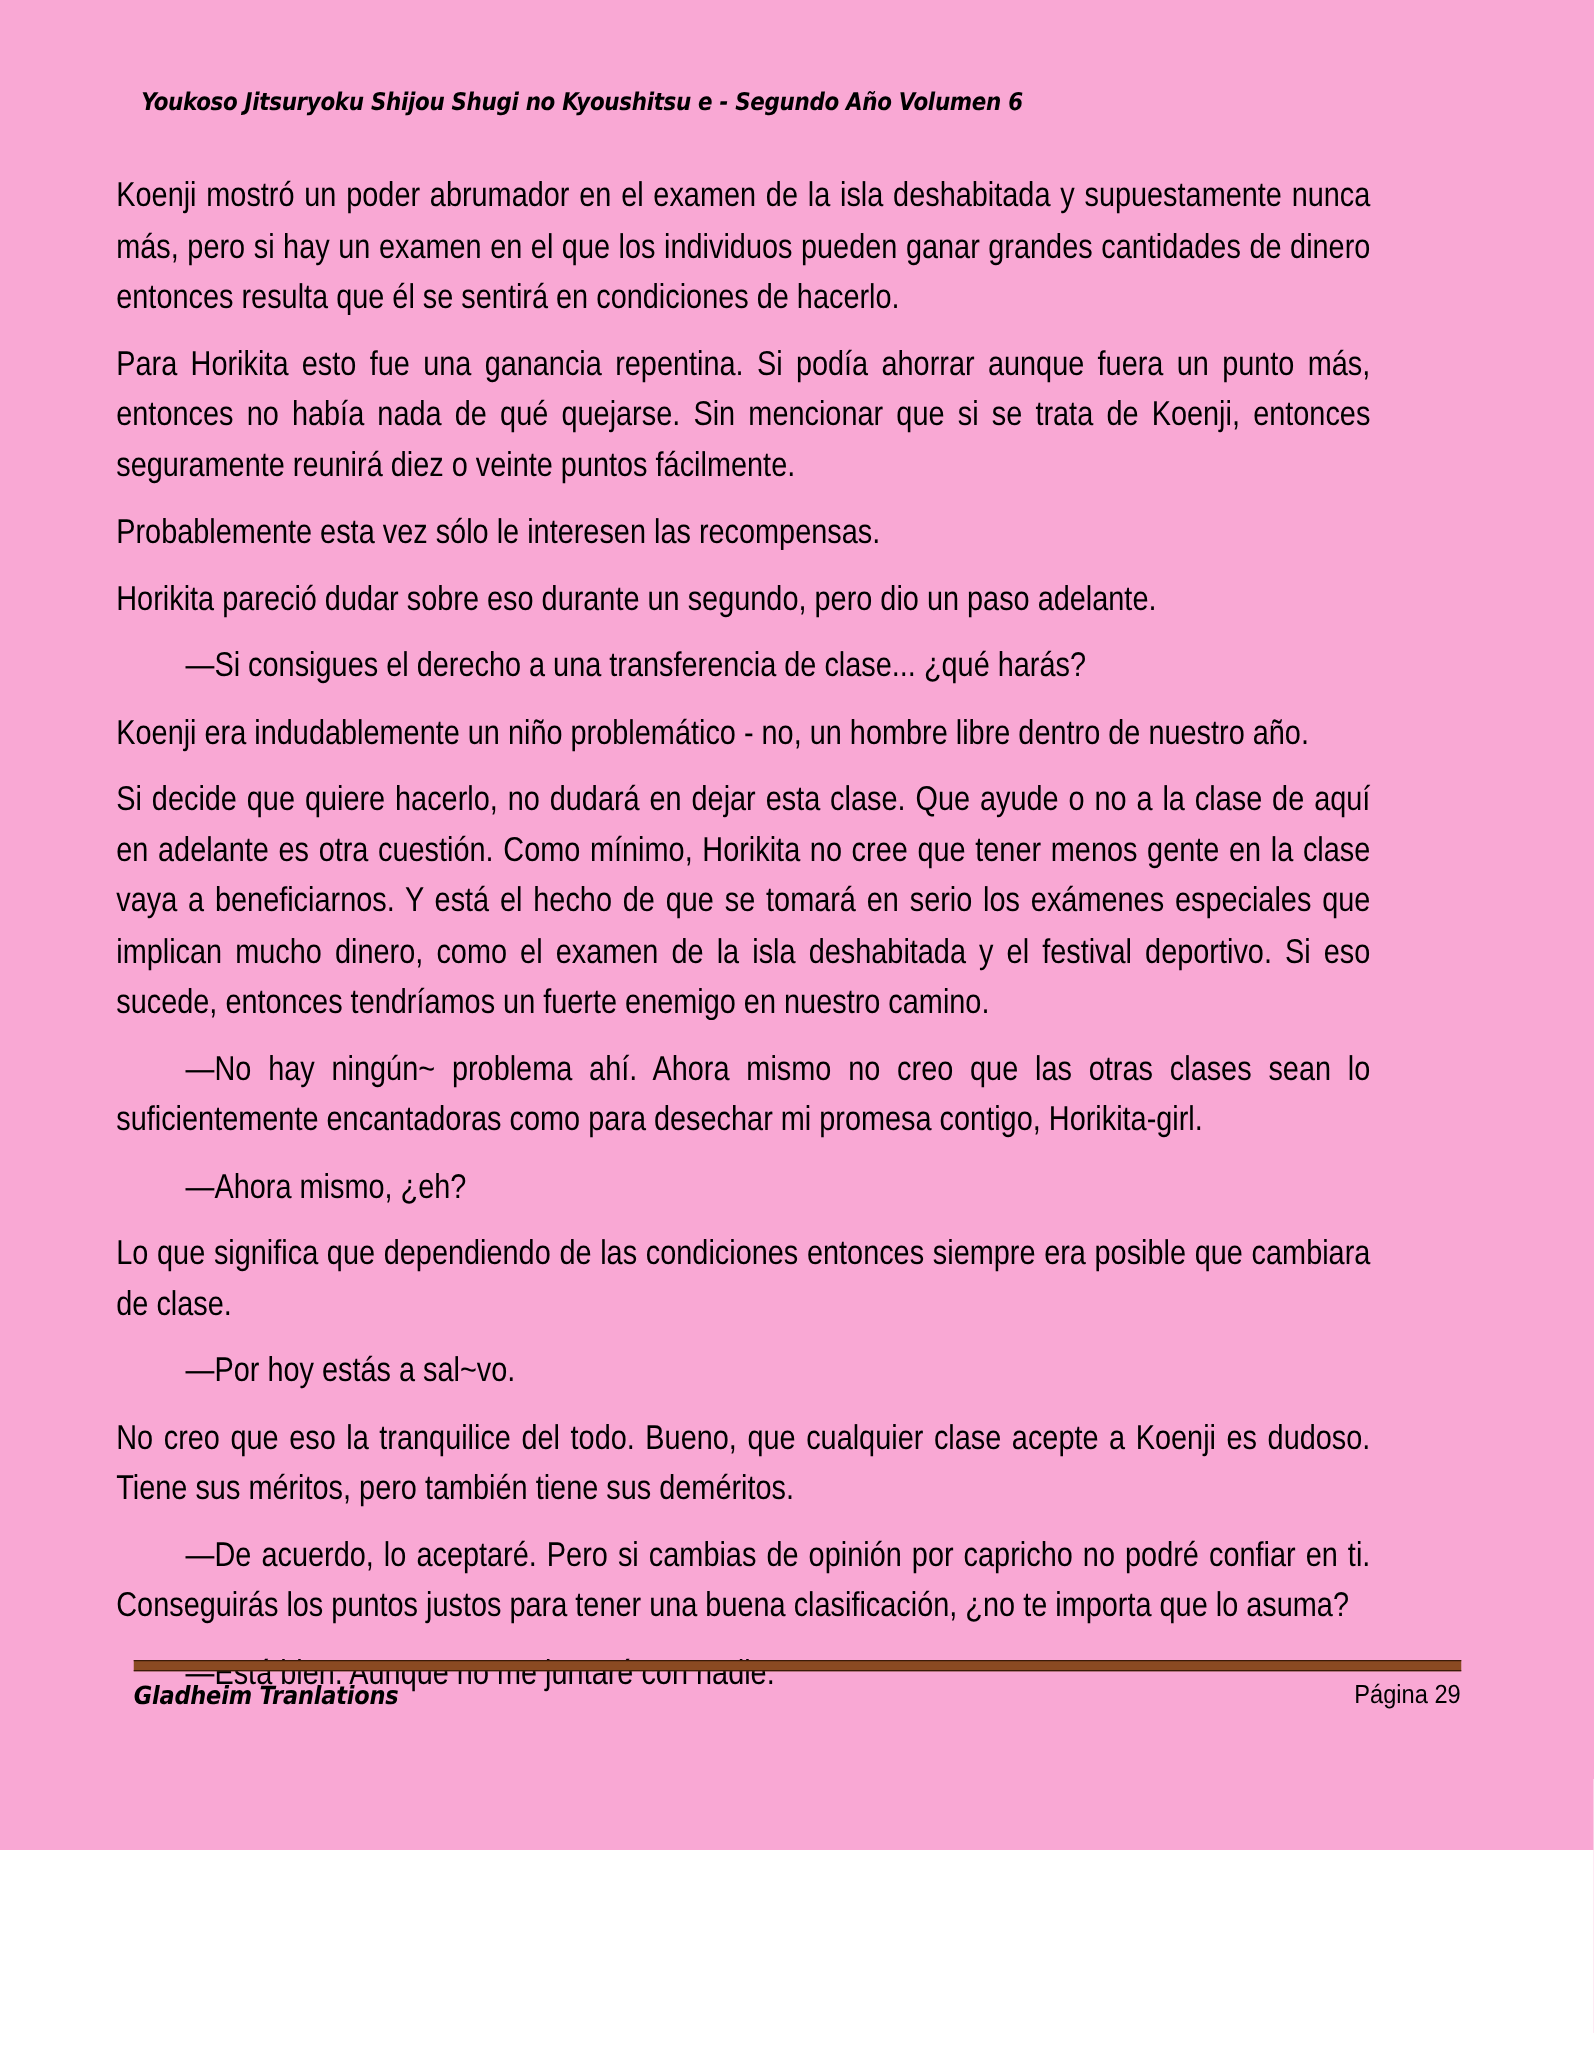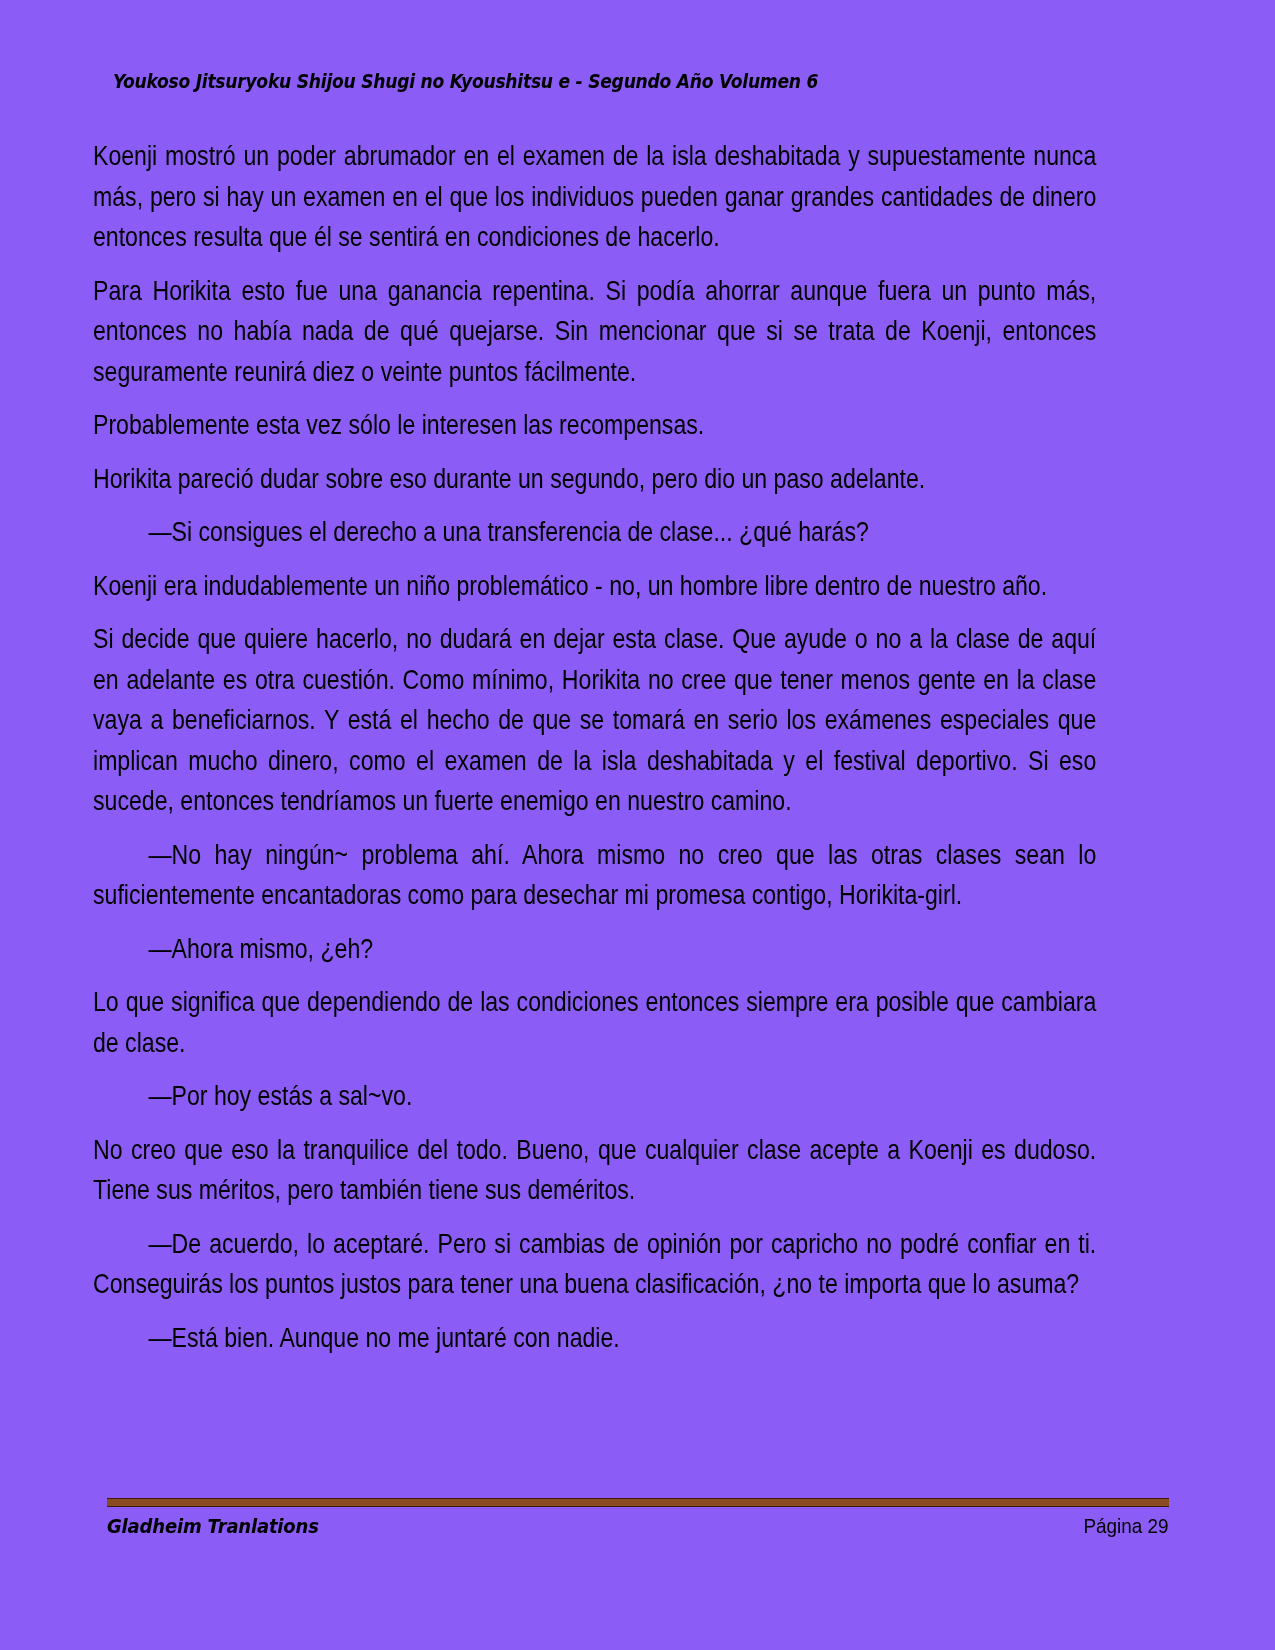--- a/index.html
+++ b/index.html
@@ -4,23 +4,23 @@
 <title>Documento</title>
 <style>
   html, body {
     margin: 0;
     padding: 0;
     background: #ffffff;
   }
   .page {
     position: relative;
     width: 1275px;
-    height: 1650px;
+    height: 1480px;
     margin: 0 auto;
-    background: #8b5cf6;
+    background: #f9a8d4;
     box-sizing: border-box;
     overflow: hidden;
     font-family: "Liberation Sans", "DejaVu Sans", sans-serif;
     color: #000000;
   }
 
   
   .header {
     position: absolute;
     left: 113px;

